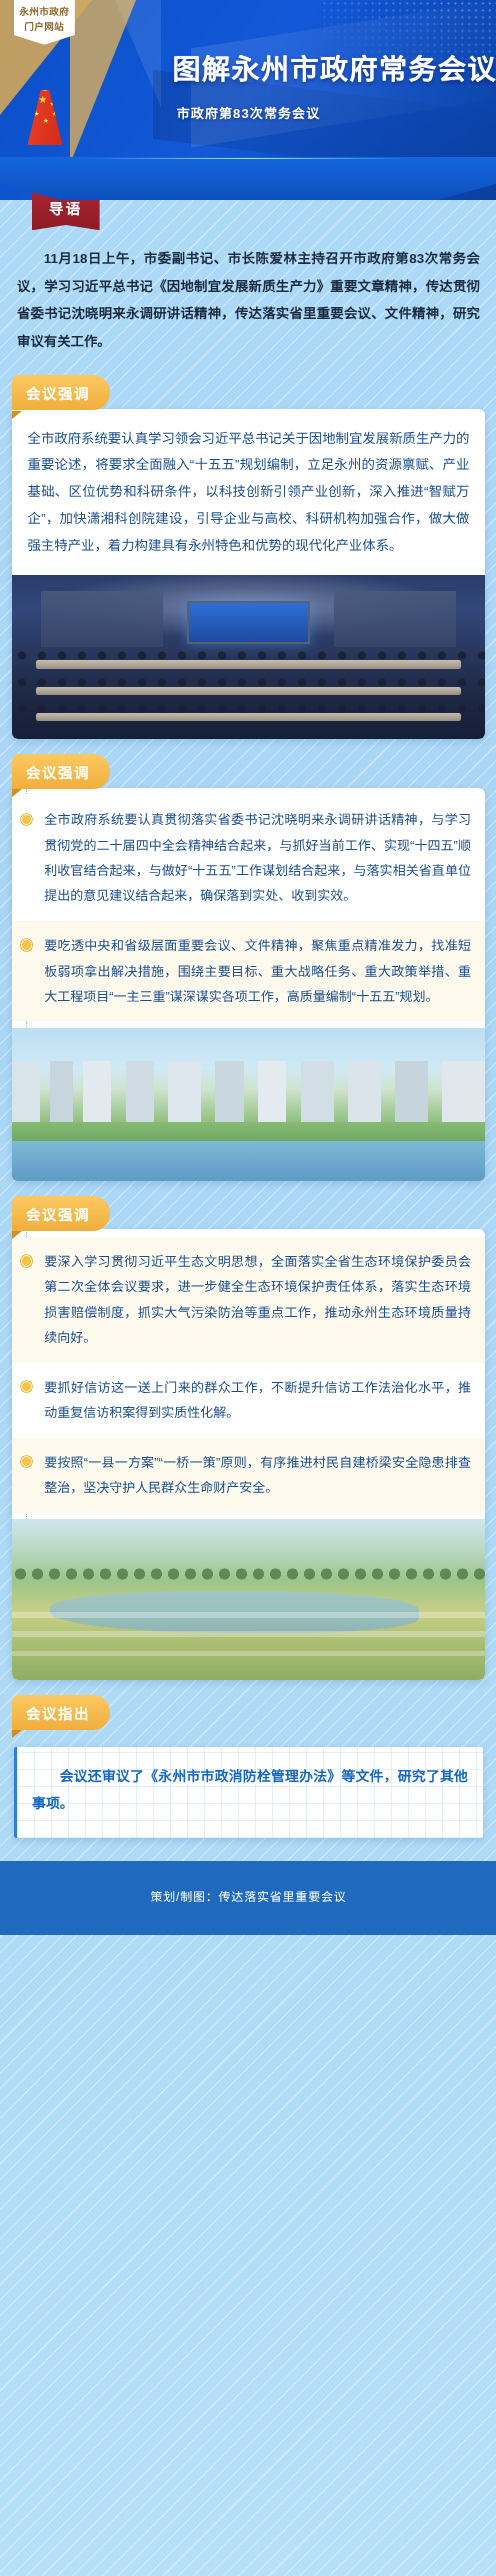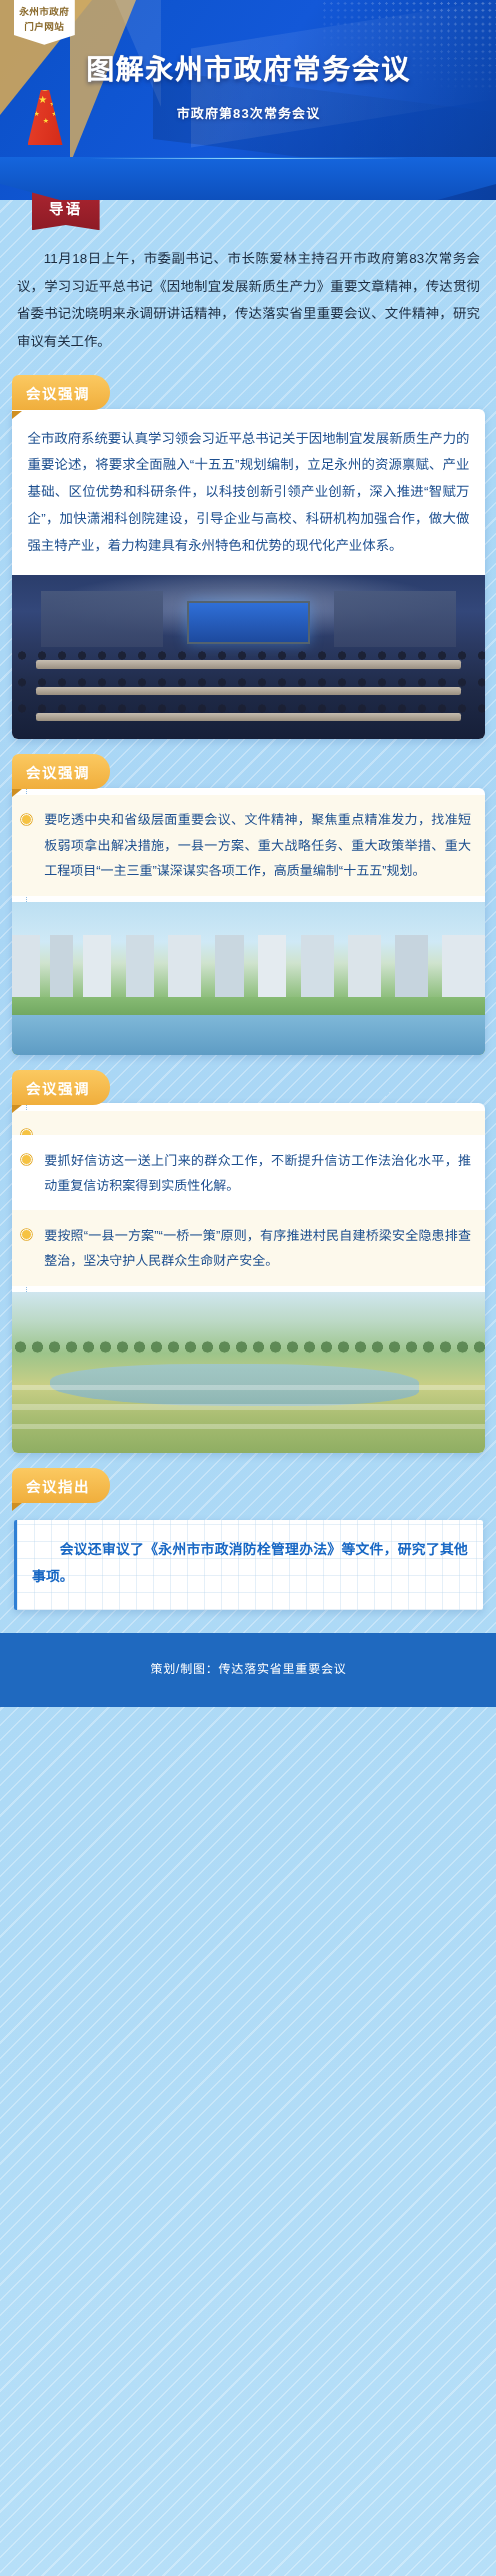--- a/index.html
+++ b/index.html
@@ -51,41 +51,41 @@
   .flag .pole-top { position:absolute; left:50%; top:-9.2px; transform:translateX(-50%);
           width:10px; height:10px; border-radius:50%;
           background:radial-gradient(circle at 35% 30%,#ffe9a8,#c9962c); }
   .flag .star { position:absolute; color:#ffdf3d; font-size:6.9px; line-height:1; }
   .flag .s1{left:10.7px;top:5.4px;font-size:10px;} .flag .s2{left:22px;top:10.7px;}
   .flag .s3{left:24px;top:20.7px;} .flag .s4{left:15.3px;top:27.5px;} .flag .s5{left:6.1px;top:21.4px;}
 
   .title-wrap { position:absolute; left:0; right:0; top:47px; text-align:center; z-index:7; }
   .main-title { font-size:28px; font-weight:bold; color:#ffffff; letter-spacing:1.5px;
                 font-family:"DejaVu Sans","Liberation Sans",sans-serif;
-                text-shadow:0 1.5px 4.6px rgba(0,20,80,.55),0 0 0.8px #fff; }
+                text-shadow:0 1.5px 4.6px rgba(0,20,80,.55),0 0 0.8px #fff;text-align:right; }
   .sub-title { margin-top:16px; font-size:13px; font-weight:bold; color:#ffffff;
                letter-spacing:1.1px; text-shadow:0 0.8px 3.1px rgba(0,20,80,.5); }
 
   .hdr-band { position:absolute; left:0; right:0; bottom:0; height:43px; z-index:4;
               background:linear-gradient(180deg,#1565dd,#0d50bd);
               clip-path:polygon(0 0,100% 0,100% 62%,88% 100%,12% 100%,0 62%); }
   .hdr-glow { position:absolute; left:18%; right:18%; bottom:41px; height:1.5px; z-index:5;
               background:linear-gradient(90deg,rgba(120,210,255,0),#9fe4ff,rgba(120,210,255,0));
               filter:blur(0.3px); }
 
   
   .intro { position:relative; padding:0 0 20px; }
   .intro-badge { position:relative; margin-left:32px; top:-12.2px; display:inline-block;
                  background:linear-gradient(180deg,#ab2531,#8e1b25); color:#fff;
                  font-size:14.5px; font-weight:bold; letter-spacing:2.3px;
                  padding:9.2px 17px 12.2px;
                  clip-path:polygon(0 0,100% 0,100% 100%,50% 88%,0 100%);
                  box-shadow:1.5px 2.3px 4.6px rgba(0,0,0,.20); }
   .intro-text { margin:3.1px 17px 0; font-size:13.4px; line-height:2.05; color:#1c2c40;
-                text-indent:2em; text-align:justify; }
+                text-indent:2em; text-align:justify;font-weight:bold; }
 
   
   .section { position:relative; margin:0 12.2px 15.3px; }
   .sec-tab { position:relative; display:inline-block; z-index:3;
              background:linear-gradient(180deg,#fbc961,#f0ae3c); color:#ffffff;
              font-size:14.5px; font-weight:bold; letter-spacing:1.5px;
              padding:6.9px 20px 6.9px 13.8px;
              border-radius:6.9px 17px 17px 0; }
   .sec-tab::after { content:""; position:absolute; left:0; bottom:-8.4px;
              border-top:8.4px solid #cf8f22; border-right:10px solid transparent; }
@@ -249,39 +249,44 @@
         <div class="heads h3"></div>
         <div class="tablerow tr3"></div>
       </div>
     </div>
   </div>
 
   <div class="section">
     <div class="sec-tab">会议强调</div>
     <div class="sec-card">
       <div class="bullets">
+        <div class="bullet plain">
+          <span class="dot"></span>
+          <p class="btxt">全市政府系统要认真贯彻落实省委书记沈晓明来永调研讲话精神，与学习贯彻党的二十届四中全会精神结合起来，与抓好当前工作、实现“十四五”顺利收官结合起来，与做好“十五五”工作谋划结合起来，与落实相关省直单位提出的意见建议结合起来，确保落到实处、收到实效。</p>
+        </div>
         <div class="bullet alt">
           <span class="dot"></span>
-          <p class="btxt">要吃透中央和省级层面重要会议、文件精神，聚焦重点精准发力，找准短板弱项拿出解决措施，一县一方案、重大战略任务、重大政策举措、重大工程项目“一主三重”谋深谋实各项工作，高质量编制“十五五”规划。</p>
+          <p class="btxt">要吃透中央和省级层面重要会议、文件精神，聚焦重点精准发力，找准短板弱项拿出解决措施，围绕主要目标、重大战略任务、重大政策举措、重大工程项目“一主三重”谋深谋实各项工作，高质量编制“十五五”规划。</p>
         </div>
       </div>
       <div class="photo ph-city">
         <div class="skyline"></div>
         <div class="green"></div>
         <div class="river"></div>
       </div>
     </div>
   </div>
 
   <div class="section">
     <div class="sec-tab">会议强调</div>
     <div class="sec-card">
       <div class="bullets">
         <div class="bullet alt">
           <span class="dot"></span>
+          <p class="btxt">要深入学习贯彻习近平生态文明思想，全面落实全省生态环境保护委员会第二次全体会议要求，进一步健全生态环境保护责任体系，落实生态环境损害赔偿制度，抓实大气污染防治等重点工作，推动永州生态环境质量持续向好。</p>
         </div>
         <div class="bullet plain">
           <span class="dot"></span>
           <p class="btxt">要抓好信访这一送上门来的群众工作，不断提升信访工作法治化水平，推动重复信访积案得到实质性化解。</p>
         </div>
         <div class="bullet alt">
           <span class="dot"></span>
           <p class="btxt">要按照“一县一方案”“一桥一策”原则，有序推进村民自建桥梁安全隐患排查整治，坚决守护人民群众生命财产安全。</p>
         </div>
       </div>

